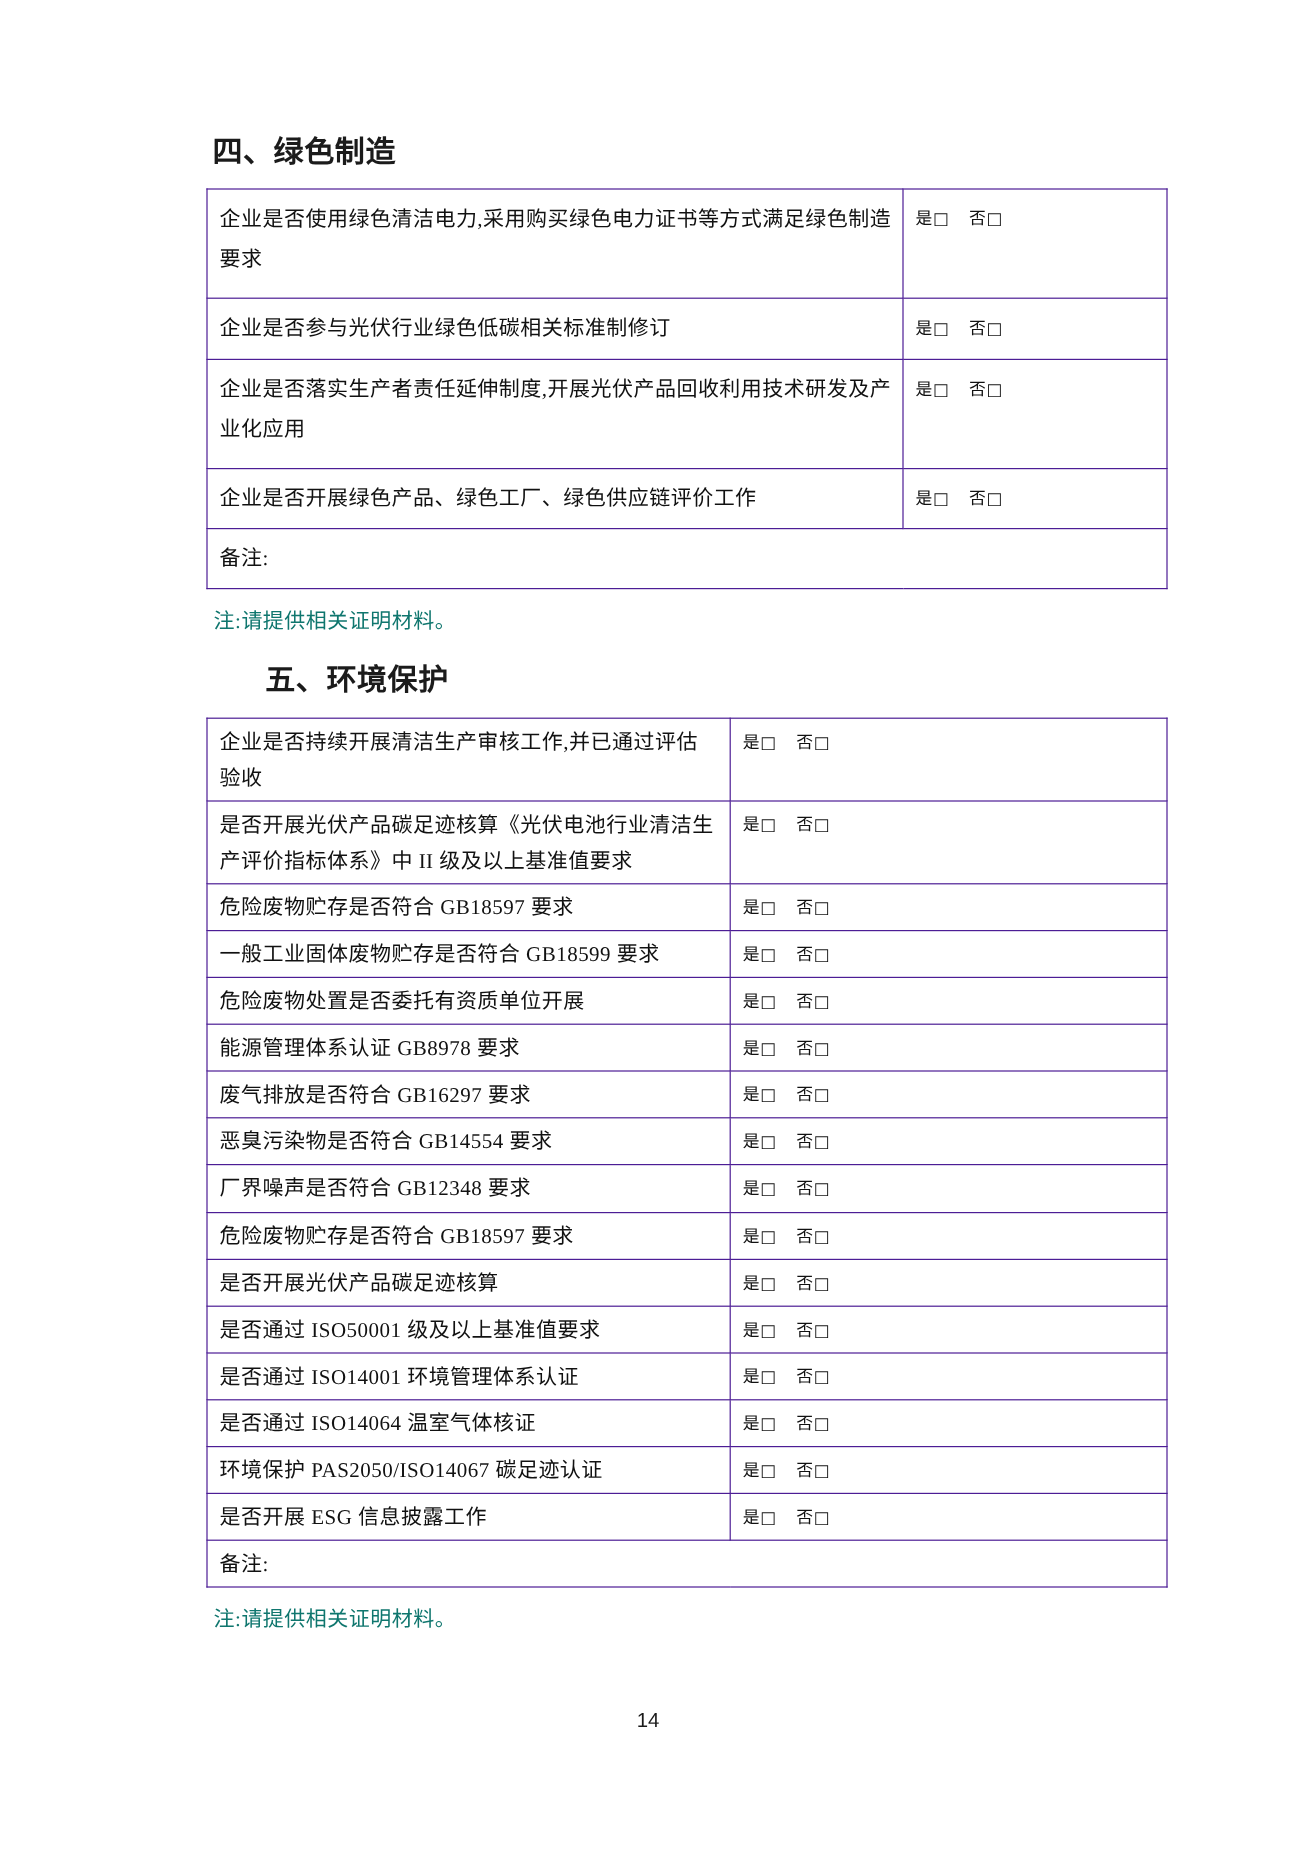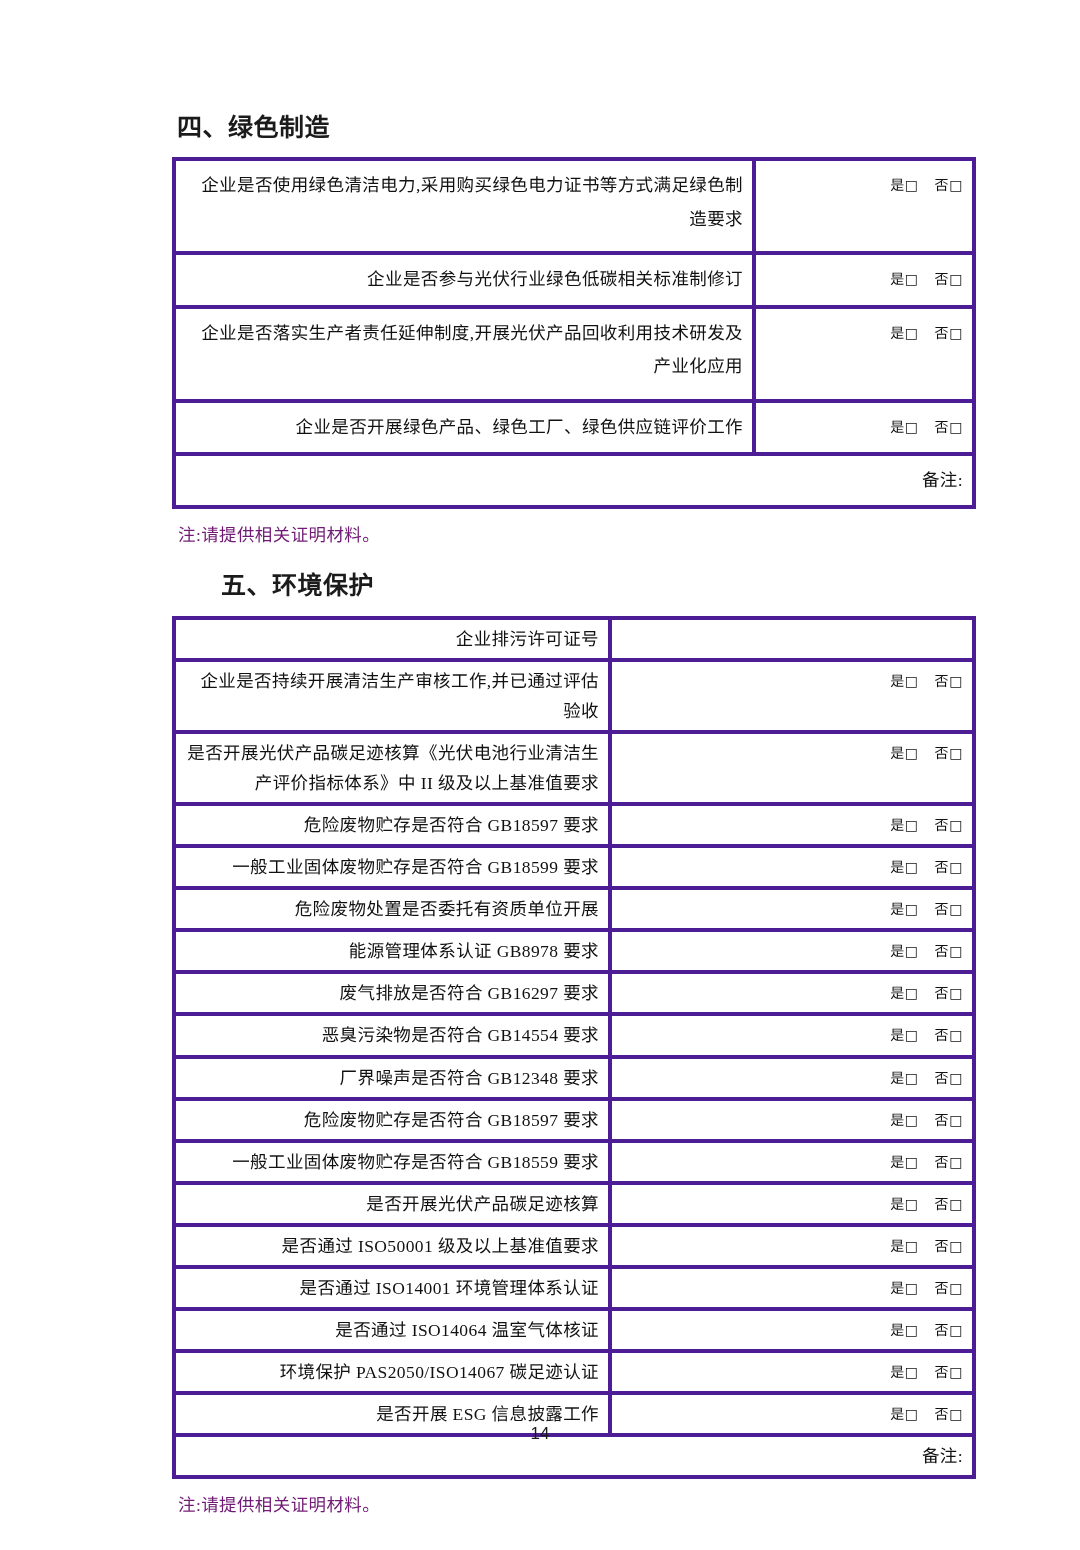--- a/index.html
+++ b/index.html
@@ -50,27 +50,26 @@
   }
 
   
   table.form-table {
     border-collapse: collapse;
     width: 800px;
     table-layout: fixed;
     font-size: 17.5px;
   }
   table.form-table td {
-    border: 4px solid #4c1d95;
+    border: 1px solid #4c1d95;
     vertical-align: top;
     padding: 8px 9px 8px 10px;
     line-height: 1.9;
     color: #111111;
     letter-spacing: 0.4px;
-    text-align: right;
   }
   table.form-table td.answer {
     letter-spacing: 0.6px;
     white-space: nowrap;
   }
   .chk {
     display: inline-block;
     font-family: "DejaVu Sans", sans-serif;
     font-size: 14px;
     vertical-align: 1px;
@@ -92,21 +91,21 @@
   table.t-env td { padding: 4px 9px 4px 10px; line-height: 1.72; }
   table.t-env td.q.one-line { height: 22px; }
   table.t-env td.q.two-line { height: 53px; }
   table.t-env td.remark { height: 24px; }
 
   .note {
     font-size: 17.5px;
     line-height: 1.9;
     padding: 10px 0 0 6px;
     letter-spacing: 0.4px;
-    color: #701a75;
+    color: #0f766e;
   }
 
   .page-number {
     position: absolute;
     left: 0;
     top: 1424px;
     width: 1080px;
     text-align: center;
     font-family: "Liberation Sans", "DejaVu Sans", sans-serif;
     font-size: 17px;
@@ -160,24 +159,20 @@
     <div class="note">注:请提供相关证明材料。</div>
 
     <h2 class="section-heading second">五、环境保护</h2>
 
     <table class="form-table t-env">
       <colgroup>
           <col class="c-q">
           <col class="c-a">
         </colgroup>
       <tbody>
-        <tr>
-          <td class="q one-line">企业排污许可证号</td>
-          <td class="answer"></td>
-        </tr>
 
         <tr>
           <td class="q two-line">企业是否持续开展清洁生产审核工作,并已通过评估验收</td>
           <td class="answer yes-no">
             <span class="chk">是□</span><span class="gap"></span><span class="chk">否□</span>
           </td>
         </tr>
         <tr>
           <td class="q two-line">是否开展光伏产品碳足迹核算《光伏电池行业清洁生产评价指标体系》中 II 级及以上基准值要求</td>
           <td class="answer yes-no">
@@ -221,26 +216,20 @@
           </td>
         </tr>
         <tr>
           <td class="q one-line">厂界噪声是否符合 GB12348 要求</td>
           <td class="answer yes-no">
             <span class="chk">是□</span><span class="gap"></span><span class="chk">否□</span>
           </td>
         </tr>
         <tr>
           <td class="q one-line">危险废物贮存是否符合 GB18597 要求</td>
-          <td class="answer yes-no">
-            <span class="chk">是□</span><span class="gap"></span><span class="chk">否□</span>
-          </td>
-        </tr>
-        <tr>
-          <td class="q one-line">一般工业固体废物贮存是否符合 GB18559 要求</td>
           <td class="answer yes-no">
             <span class="chk">是□</span><span class="gap"></span><span class="chk">否□</span>
           </td>
         </tr>
         <tr>
           <td class="q one-line">是否开展光伏产品碳足迹核算</td>
           <td class="answer yes-no">
             <span class="chk">是□</span><span class="gap"></span><span class="chk">否□</span>
           </td>
         </tr>

